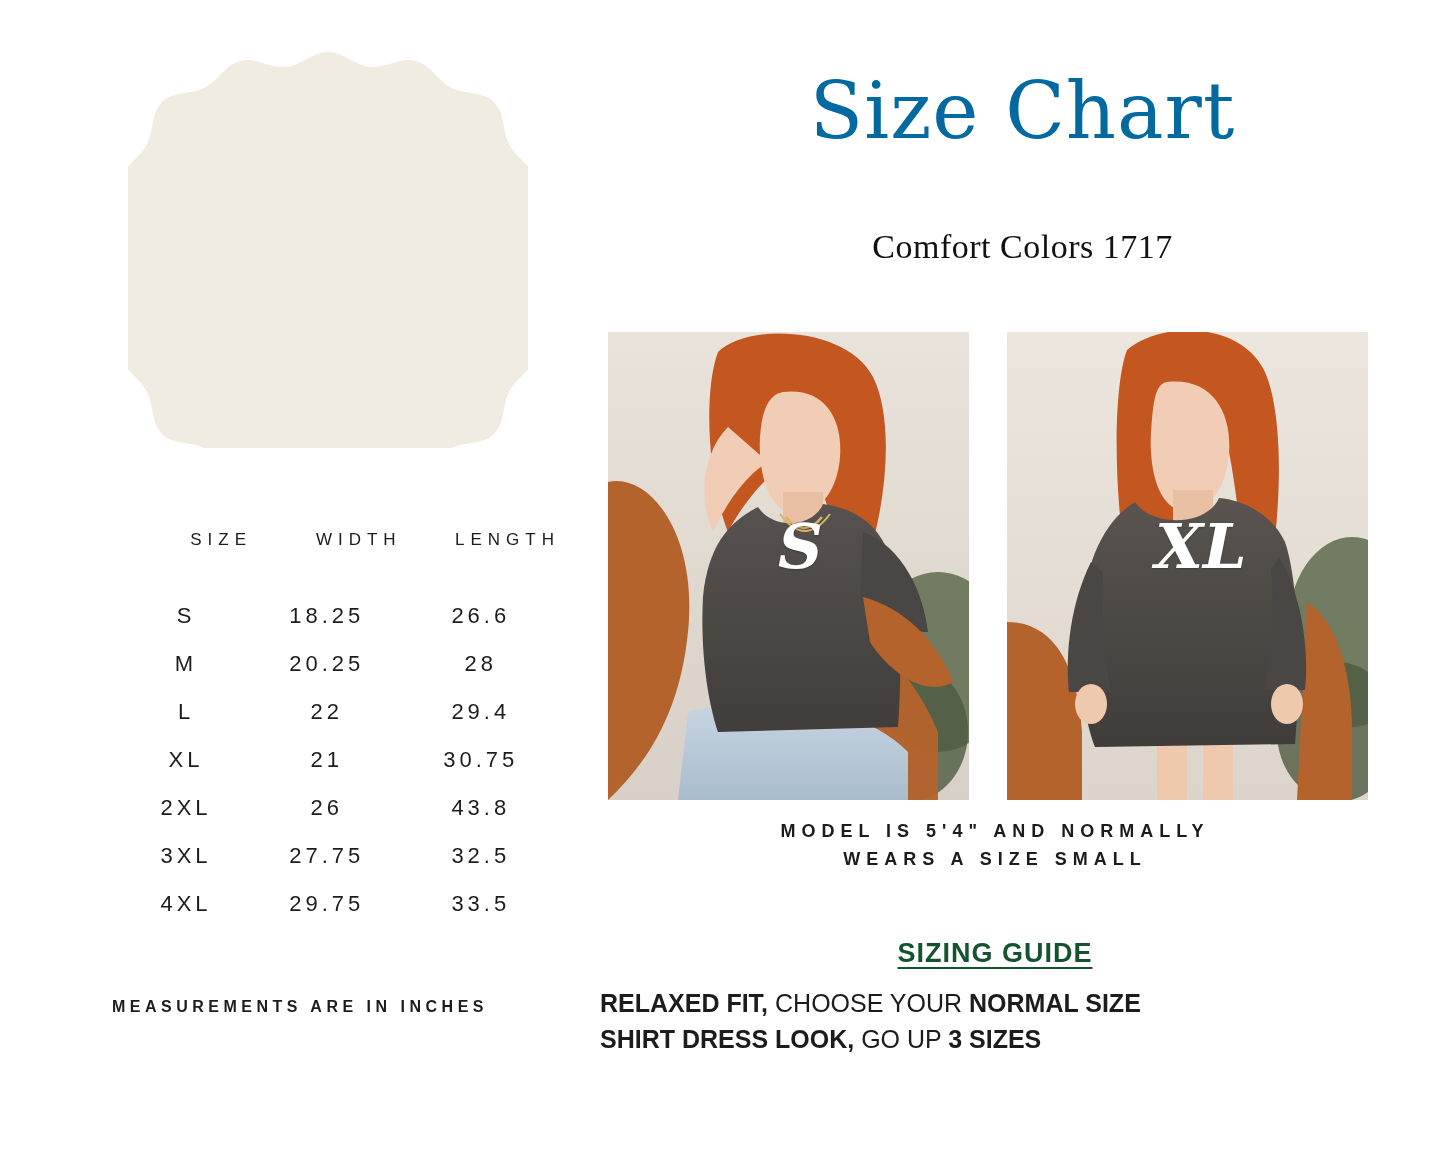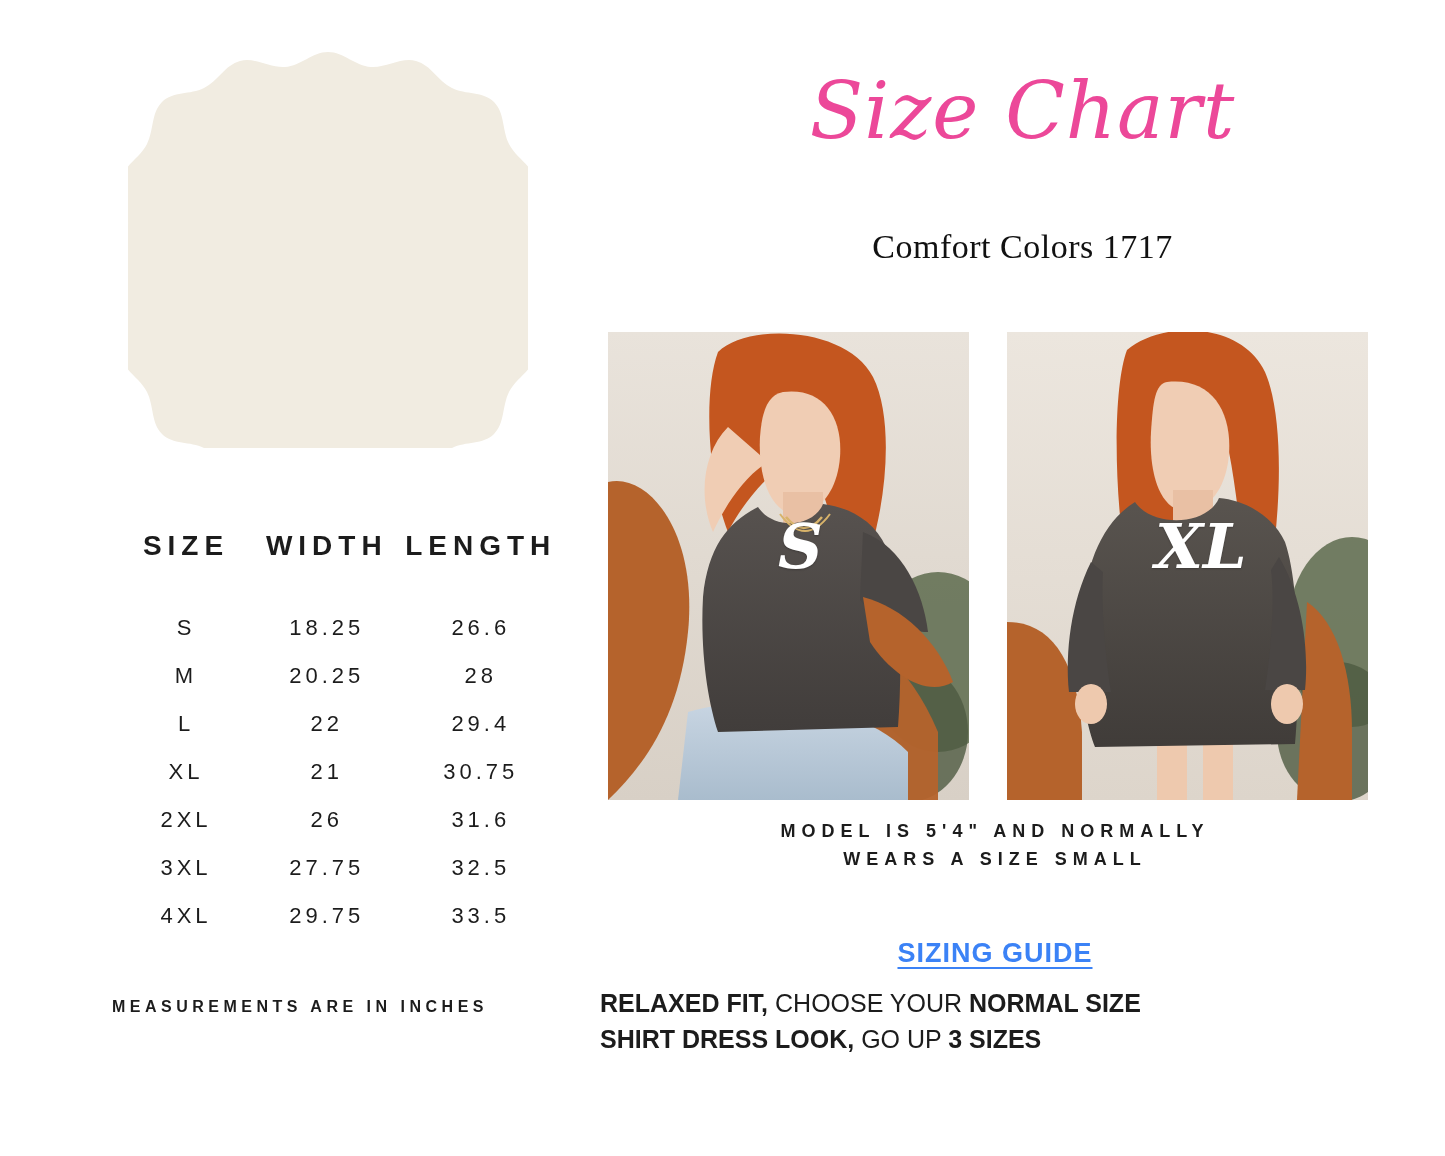--- a/index.html
+++ b/index.html
@@ -40,26 +40,26 @@
     left: 120px;
     top: 530px;
     width: 440px;
   }
   table.size-table {
     width: 100%;
     border-collapse: collapse;
   }
   table.size-table th {
     font-family: "Liberation Sans", sans-serif;
-    font-size: 28px;
-    font-weight: 700;
+    font-size: 17px;
+    font-weight: 400;
     letter-spacing: 6px;
     color: #1c1c1c;
     padding-bottom: 42px;
-    text-align: center;
+    text-align: right;
   }
   table.size-table th.col-size { width: 30%; }
   table.size-table th.col-width { width: 34%; }
   table.size-table th.col-length { width: 36%; }
   table.size-table td {
     font-family: "Liberation Sans", sans-serif;
     font-size: 22px;
     font-weight: 400;
     letter-spacing: 4px;
     color: #1c1c1c;
@@ -88,24 +88,23 @@
     height: 1156px;
   }
 
   .title-script {
     position: absolute;
     left: 0;
     top: 72px;
     width: 845px;
     text-align: center;
     font-family: "DejaVu Serif", serif;
-    font-style: italic;
     font-size: 78px;
     font-weight: 400;
-    color: #ec4899;
+    color: #0369a1;
     letter-spacing: 1px;
     line-height: 1;
   }
   .title-sub {
     position: absolute;
     left: 0;
     top: 228px;
     width: 845px;
     text-align: center;
     font-family: "Liberation Serif", serif;
@@ -159,21 +158,21 @@
 
   .guide-title {
     position: absolute;
     left: 0;
     top: 938px;
     width: 790px;
     text-align: center;
     font-size: 27px;
     font-weight: 700;
     letter-spacing: 1px;
-    color: #3b82f6;
+    color: #14532d;
     text-decoration: underline;
     text-underline-offset: 5px;
   }
   .guide-lines {
     position: absolute;
     left: 0;
     top: 985px;
     width: 790px;
     text-align: left;
     font-size: 25px;
@@ -224,21 +223,21 @@
             <td>29.4</td>
           </tr>
           <tr>
             <td>XL</td>
             <td>21</td>
             <td>30.75</td>
           </tr>
           <tr>
             <td>2XL</td>
             <td>26</td>
-            <td>31.6</td>
+            <td>43.8</td>
           </tr>
           <tr>
             <td>3XL</td>
             <td>27.75</td>
             <td>32.5</td>
           </tr>
           <tr>
             <td>4XL</td>
             <td>29.75</td>
             <td>33.5</td>

